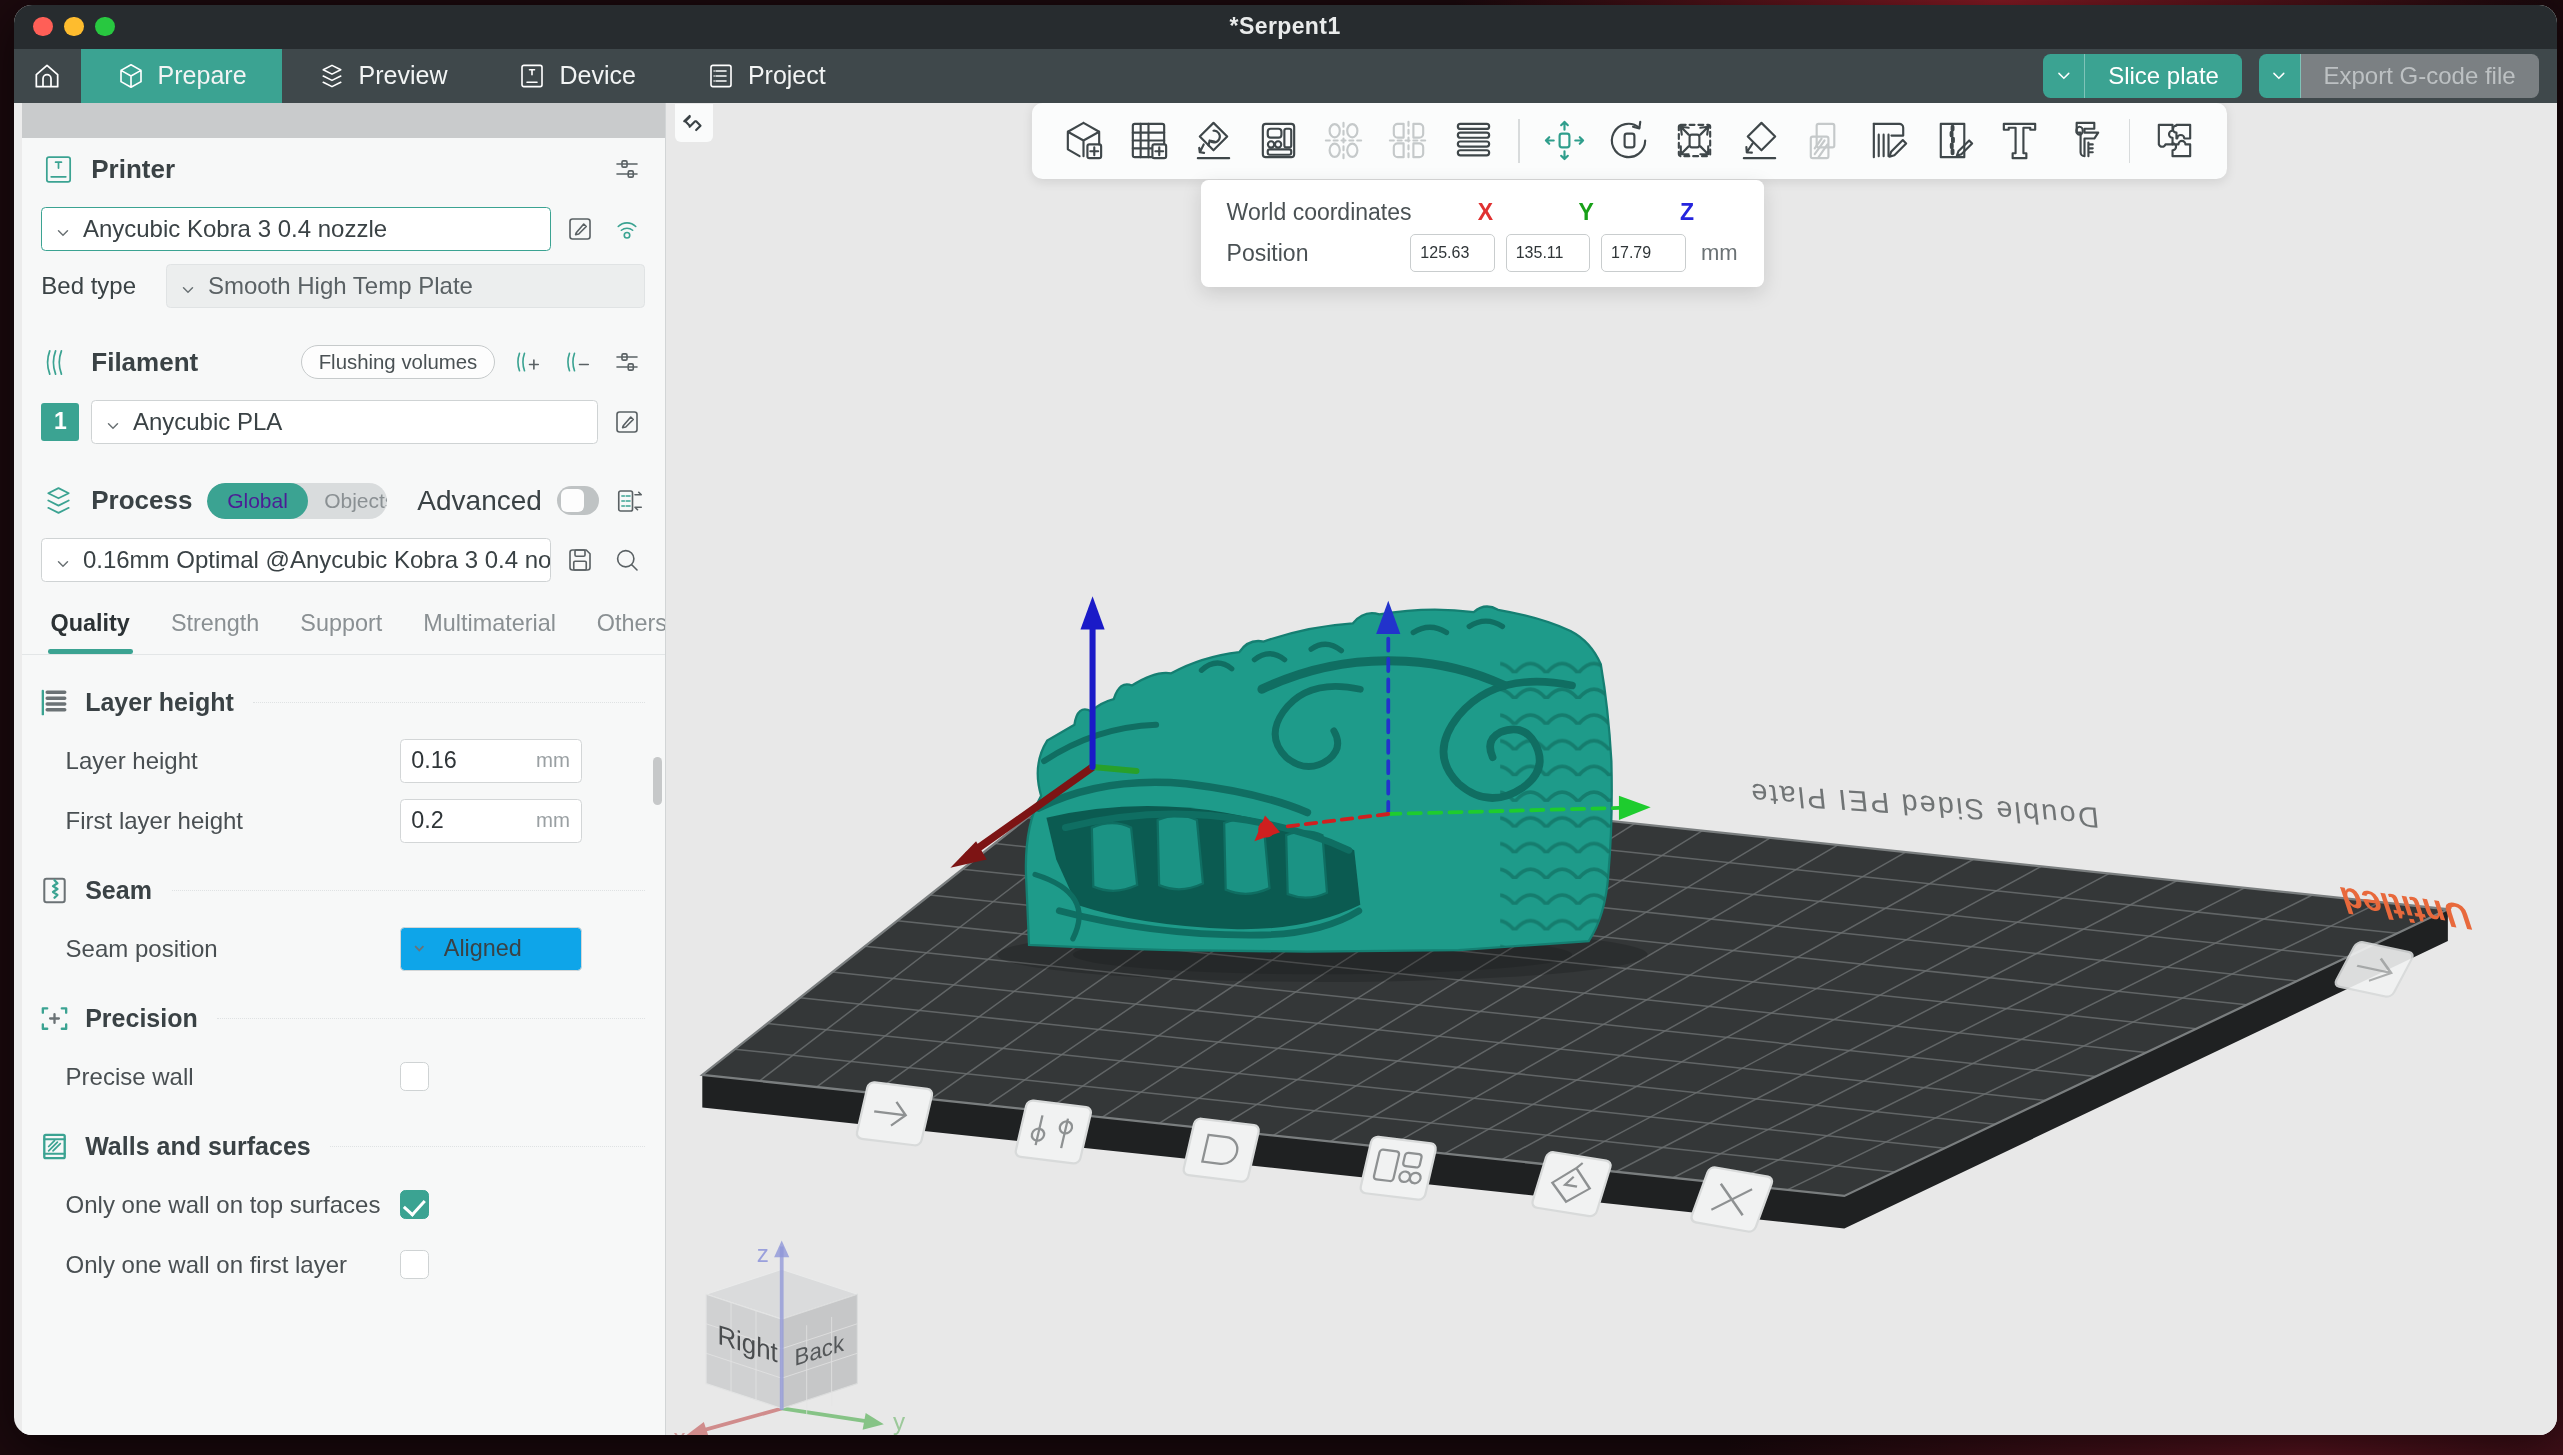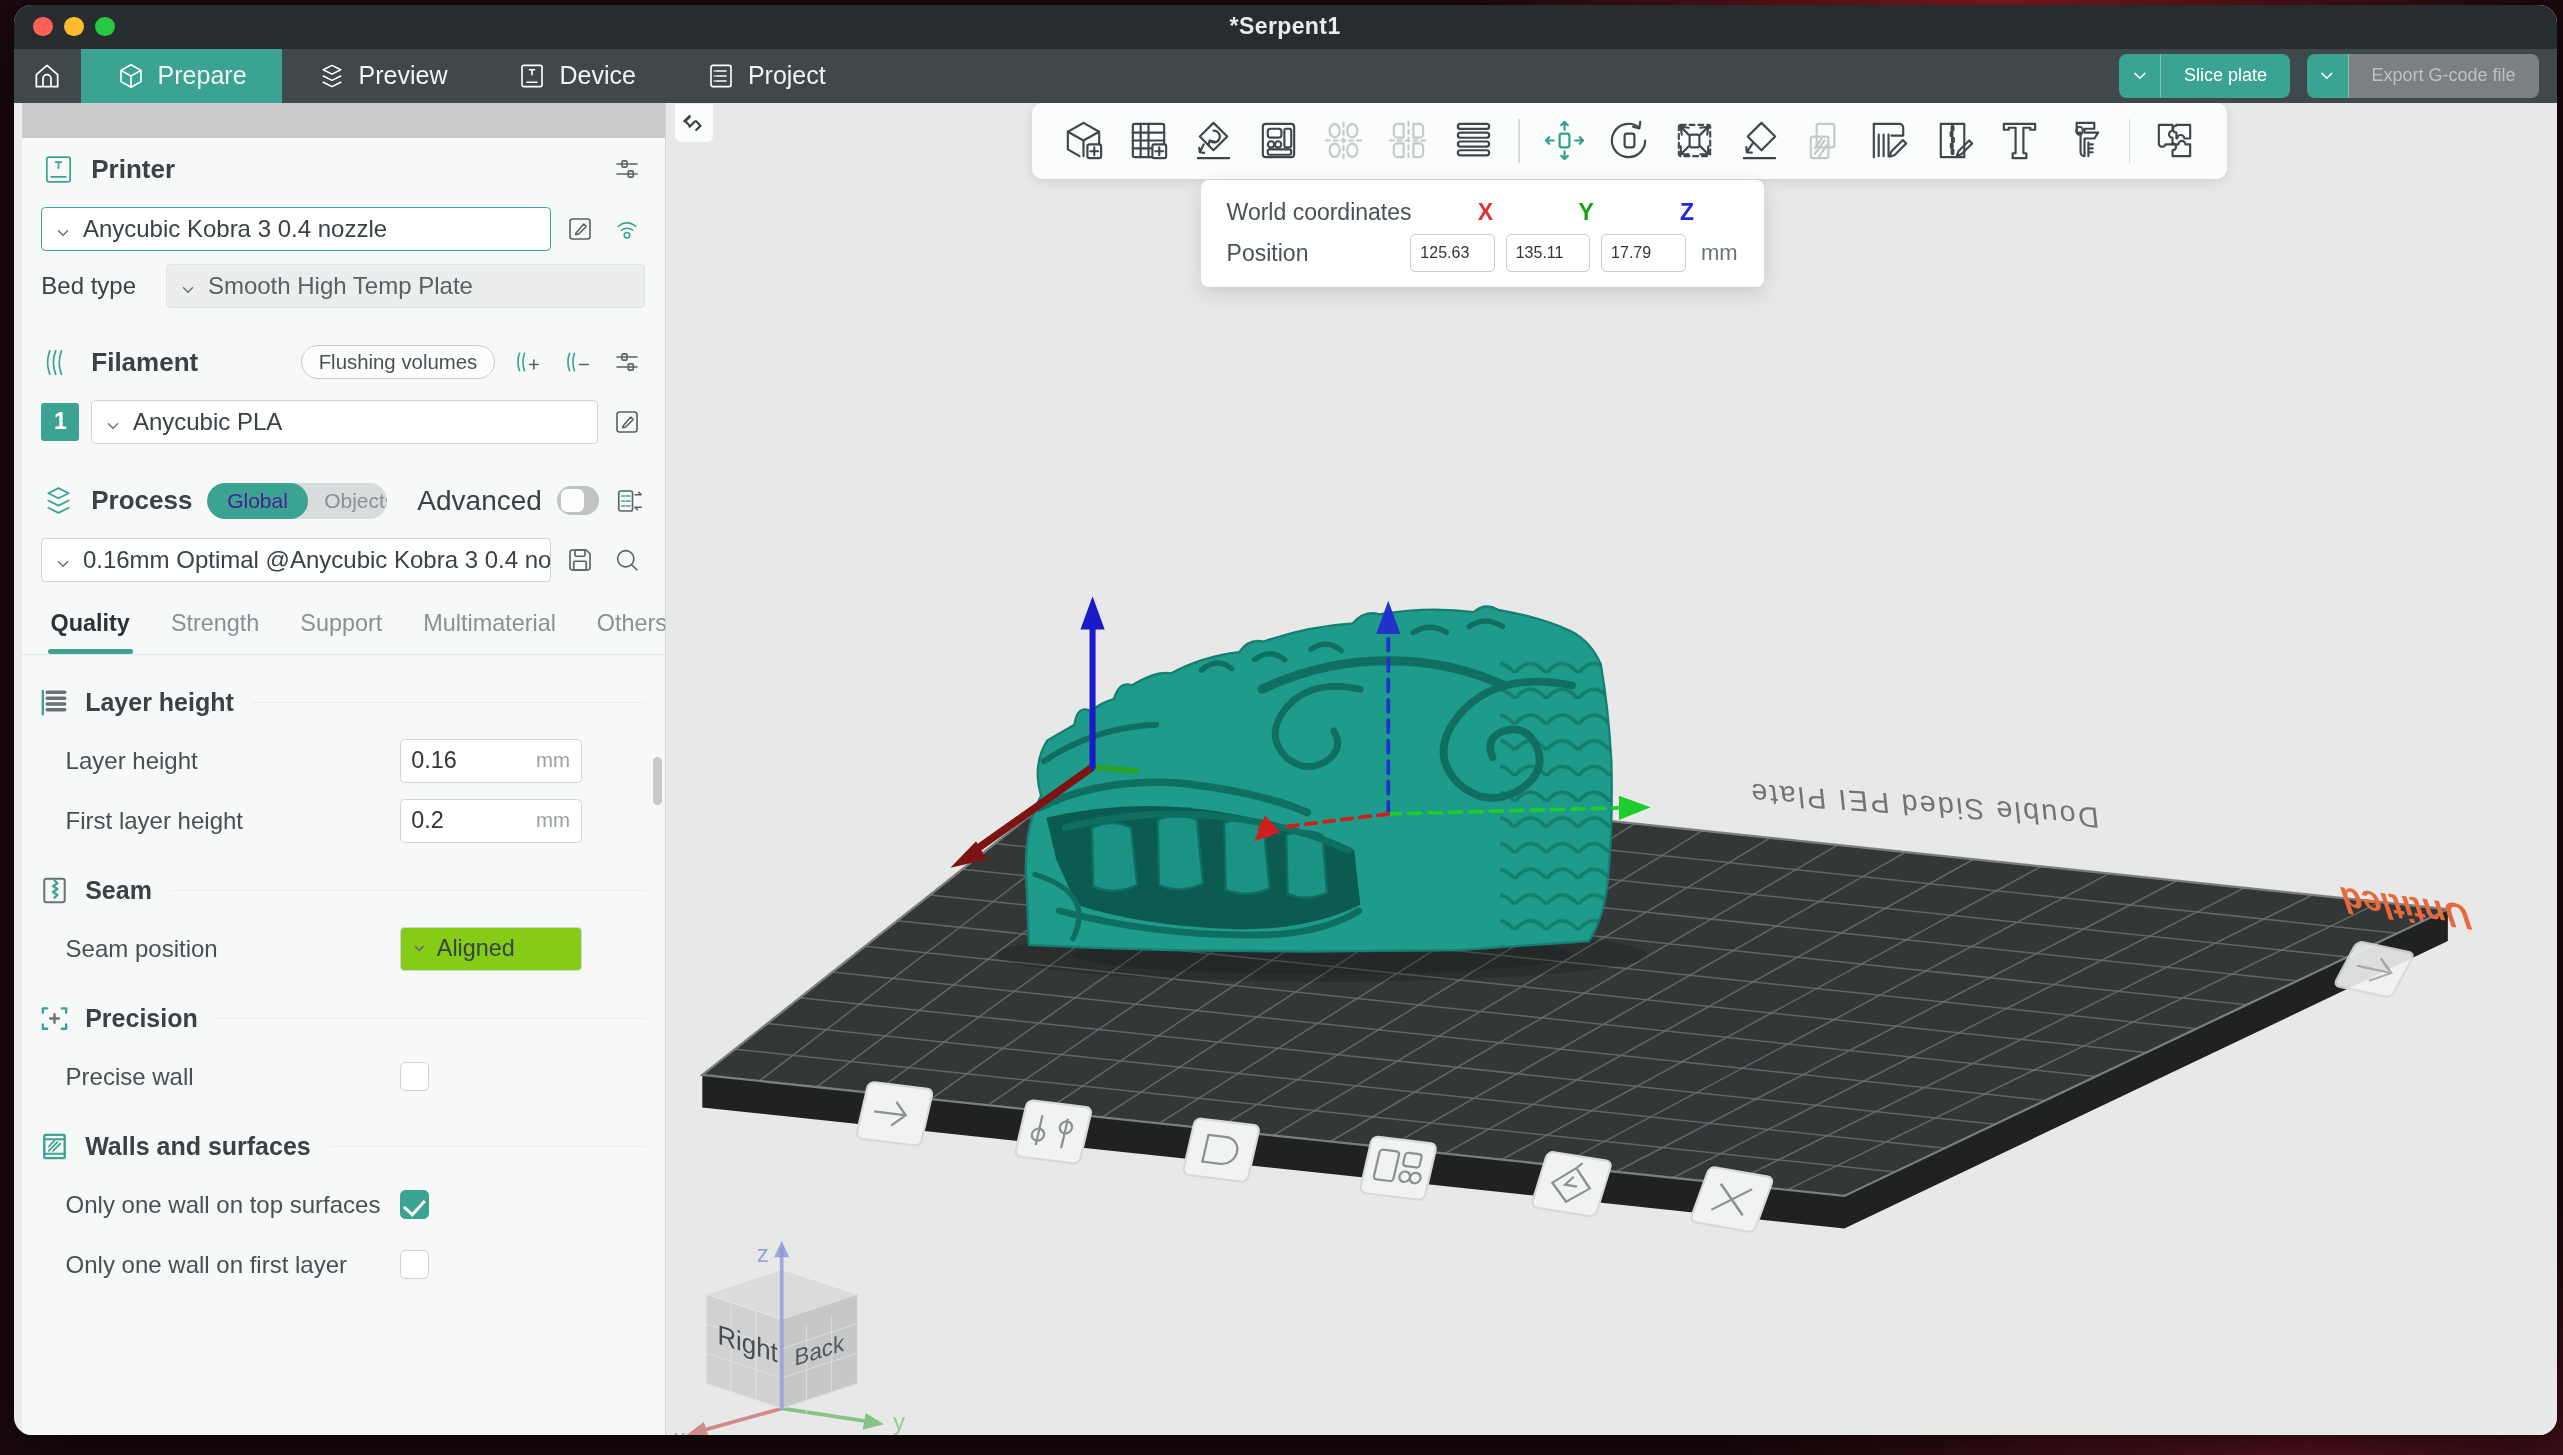--- a/index.html
+++ b/index.html
@@ -18,21 +18,21 @@
   .title{color:#e9ebeb;font-size:23px;font-weight:bold;letter-spacing:0.4px}
   
   .tabbar{height:54px;background:#3f484b;display:flex;align-items:stretch;}
   .homebtn{width:67px;display:flex;align-items:center;justify-content:center;}
   .tab{display:flex;align-items:center;gap:12px;padding:0 35px;color:#f2f4f4;font-size:25px;cursor:default}
   .tab.active{background:#3ba392;}
   .tab svg{width:30px;height:30px;stroke:#fff;fill:none;stroke-width:1.3px;stroke-linecap:round;stroke-linejoin:round}
   .homebtn svg{width:32px;height:32px;stroke:#fff;fill:none;stroke-width:1.3px;stroke-linecap:round;stroke-linejoin:round}
   .tab-spacer{flex:1}
   .actbtns{display:flex;align-items:center;gap:16.6px;padding-right:18px}
-  .splitbtn{display:flex;height:44px;border-radius:7.6px;overflow:hidden;font-size:18px;}
+  .splitbtn{display:flex;height:44px;border-radius:7.6px;overflow:hidden;font-size:24px;}
   .splitbtn .chev{width:42px;display:flex;align-items:center;justify-content:center;background:#3ba392;border-right:0.8px solid rgba(255,255,255,.35)}
   .splitbtn .chev svg{width:19.7px;height:19.7px;stroke:#fff;fill:none;stroke-width:1.8px;stroke-linecap:round}
   .splitbtn .lab{display:flex;align-items:center;padding:0 23px;background:#3ba392;color:#fff;}
   .splitbtn.disabled .lab{background:#7b8083;color:#bdc1c3}
   
   .content{display:flex;height:1332px;margin-left:8px;}
   .sidebar{width:644px;background:#f7f8f8;border-right:0.8px solid #d2d5d6;position:relative;overflow:hidden}
   .viewport{flex:1;background:#e8e8e8;position:relative;overflow:hidden}
   
   .topstrip{height:35px;background:#c9cbcc}
@@ -66,21 +66,21 @@
   .ghead .gico{width:35px;height:35px}
   .gico svg{width:35px;height:35px;stroke-linecap:round;stroke-linejoin:round}
   .ghead .gtitle{font-size:25px;font-weight:bold;color:#3a4245;white-space:nowrap}
   .ghead .dash{flex:1;border-top:1.5px dotted #dfe2e3;margin:0 19.7px 0 6px}
   .setting{display:flex;align-items:center;padding-left:44px;padding-right:83px;margin-top:15px;height:45px}
   .setting .lbl{flex:1;font-size:24px;color:#494f52}
   .ctrl{width:182px;display:flex;align-items:center}
   .inputbox{width:182px;height:44px;border:1.5px solid #d3d6d7;border-radius:4.5px;background:#fff;display:flex;align-items:center;padding:0 10.6px}
   .inputbox .val{flex:1;font-size:23.4px;color:#2f3538}
   .inputbox .unit{font-size:20.4px;color:#9aa0a3}
-  .selsm{width:182px;height:44px;border:1.5px solid #d3d6d7;border-radius:4.5px;background:#84cc16;display:flex;align-items:center;gap:9px;padding:0 10.6px;font-size:23.4px;color:#3a4245}
+  .selsm{width:182px;height:44px;border:1.5px solid #d3d6d7;border-radius:4.5px;background:#0ea5e9;display:flex;align-items:center;gap:16px;padding:0 10.6px;font-size:23.4px;color:#3a4245}
   .cb{width:29px;height:29px;border:1.5px solid #cfd3d4;border-radius:5.3px;background:#fff;position:relative}
   .cb.checked{background:#3ba392;border-color:#3ba392}
   .cb.checked::after{content:"";position:absolute;left:7.6px;top:3.8px;width:9.8px;height:16.6px;border:solid #fff;border-width:0 3px 3px 0;transform:rotate(42deg)}
   .scrollthumb{position:absolute;right:3px;top:654px;width:9px;height:48px;border-radius:4.5px;background:#c6c8c9}
   
   .collapse{position:absolute;left:9.8px;top:1.5px;width:38px;height:38px;background:#fafbfb;display:flex;align-items:center;justify-content:center;border-radius:0 0 6px 6px}
   .collapse svg{width:26px;height:23px;stroke:#3a4245;fill:none;stroke-width:2px;stroke-linecap:round;stroke-linejoin:round}
   .toolbar{position:absolute;left:366px;top:0px;height:76px;background:#fbfcfc;border-radius:10.6px;display:flex;align-items:center;padding:0 19.7px;box-shadow:0 2.3px 10.6px rgba(0,0,0,.10)}
   .tool{width:65px;height:54px;display:flex;align-items:center;justify-content:center}
   .tool svg{width:47px;height:47px;stroke:#3f474a;fill:none;stroke-width:1.1px;stroke-linecap:round;stroke-linejoin:round}

